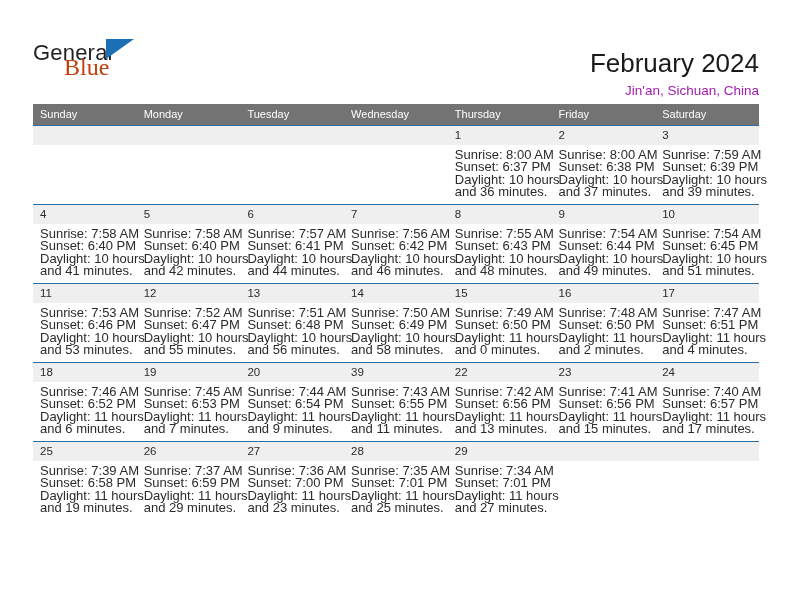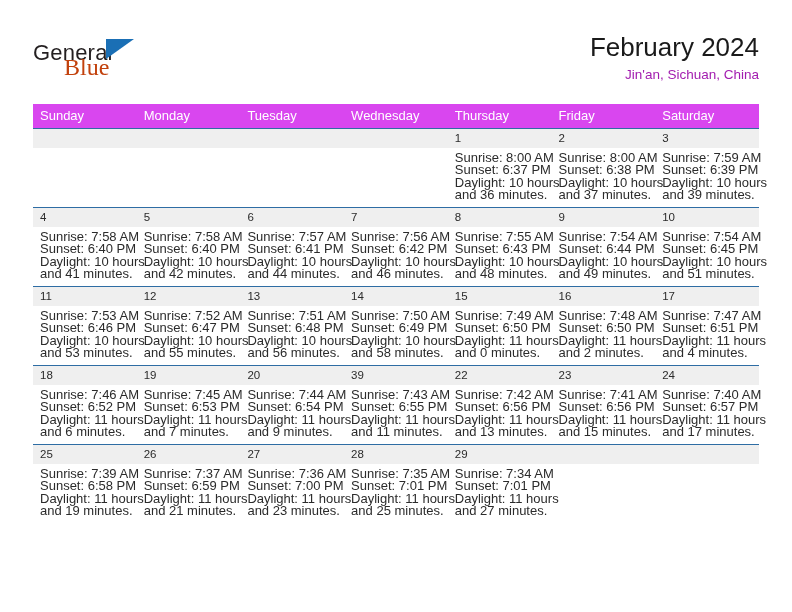--- a/index.html
+++ b/index.html
@@ -61,21 +61,21 @@
     left: 31px;
     top: 20px;
     font-size: 24px;
     color: #c2410c;
     font-family: Liberation Serif, serif;
   }
 
   .title-block {
     position: absolute;
     right: 0;
-    top: 0;
+    top: 16px;
     text-align: right;
   }
   .cal-title {
     font-size: 26px;
     color: #1a1a1a;
     line-height: 34px;
     white-space: nowrap;
   }
   .cal-subtitle {
     font-size: 13.5px;
@@ -88,23 +88,23 @@
   .calendar {
     position: absolute;
     left: 33px;
     top: 104px;
     width: 726px;
     border-collapse: collapse;
     table-layout: fixed;
   }
 
   .calendar th {
-    background: #d946ef;
+    background: #737373;
     color: #ffffff;
-    font-size: 13px;
+    font-size: 11px;
     font-weight: normal;
     text-align: left;
     padding: 4px 0 5px 7px;
     height: 11px;
     border: none;
   }
 
   .calendar td {
     width: 103.71px;
     height: 78px;
@@ -477,21 +477,21 @@
               </div>
             </div>
           </td>
           <td>
             <div class="cell-inner">
               <div class="daynum">26</div>
               <div class="info">
                 <div>Sunrise: 7:37 AM</div>
                 <div>Sunset: 6:59 PM</div>
                 <div>Daylight: 11 hours</div>
-                <div>and 21 minutes.</div>
+                <div>and 29 minutes.</div>
               </div>
             </div>
           </td>
           <td>
             <div class="cell-inner">
               <div class="daynum">27</div>
               <div class="info">
                 <div>Sunrise: 7:36 AM</div>
                 <div>Sunset: 7:00 PM</div>
                 <div>Daylight: 11 hours</div>

